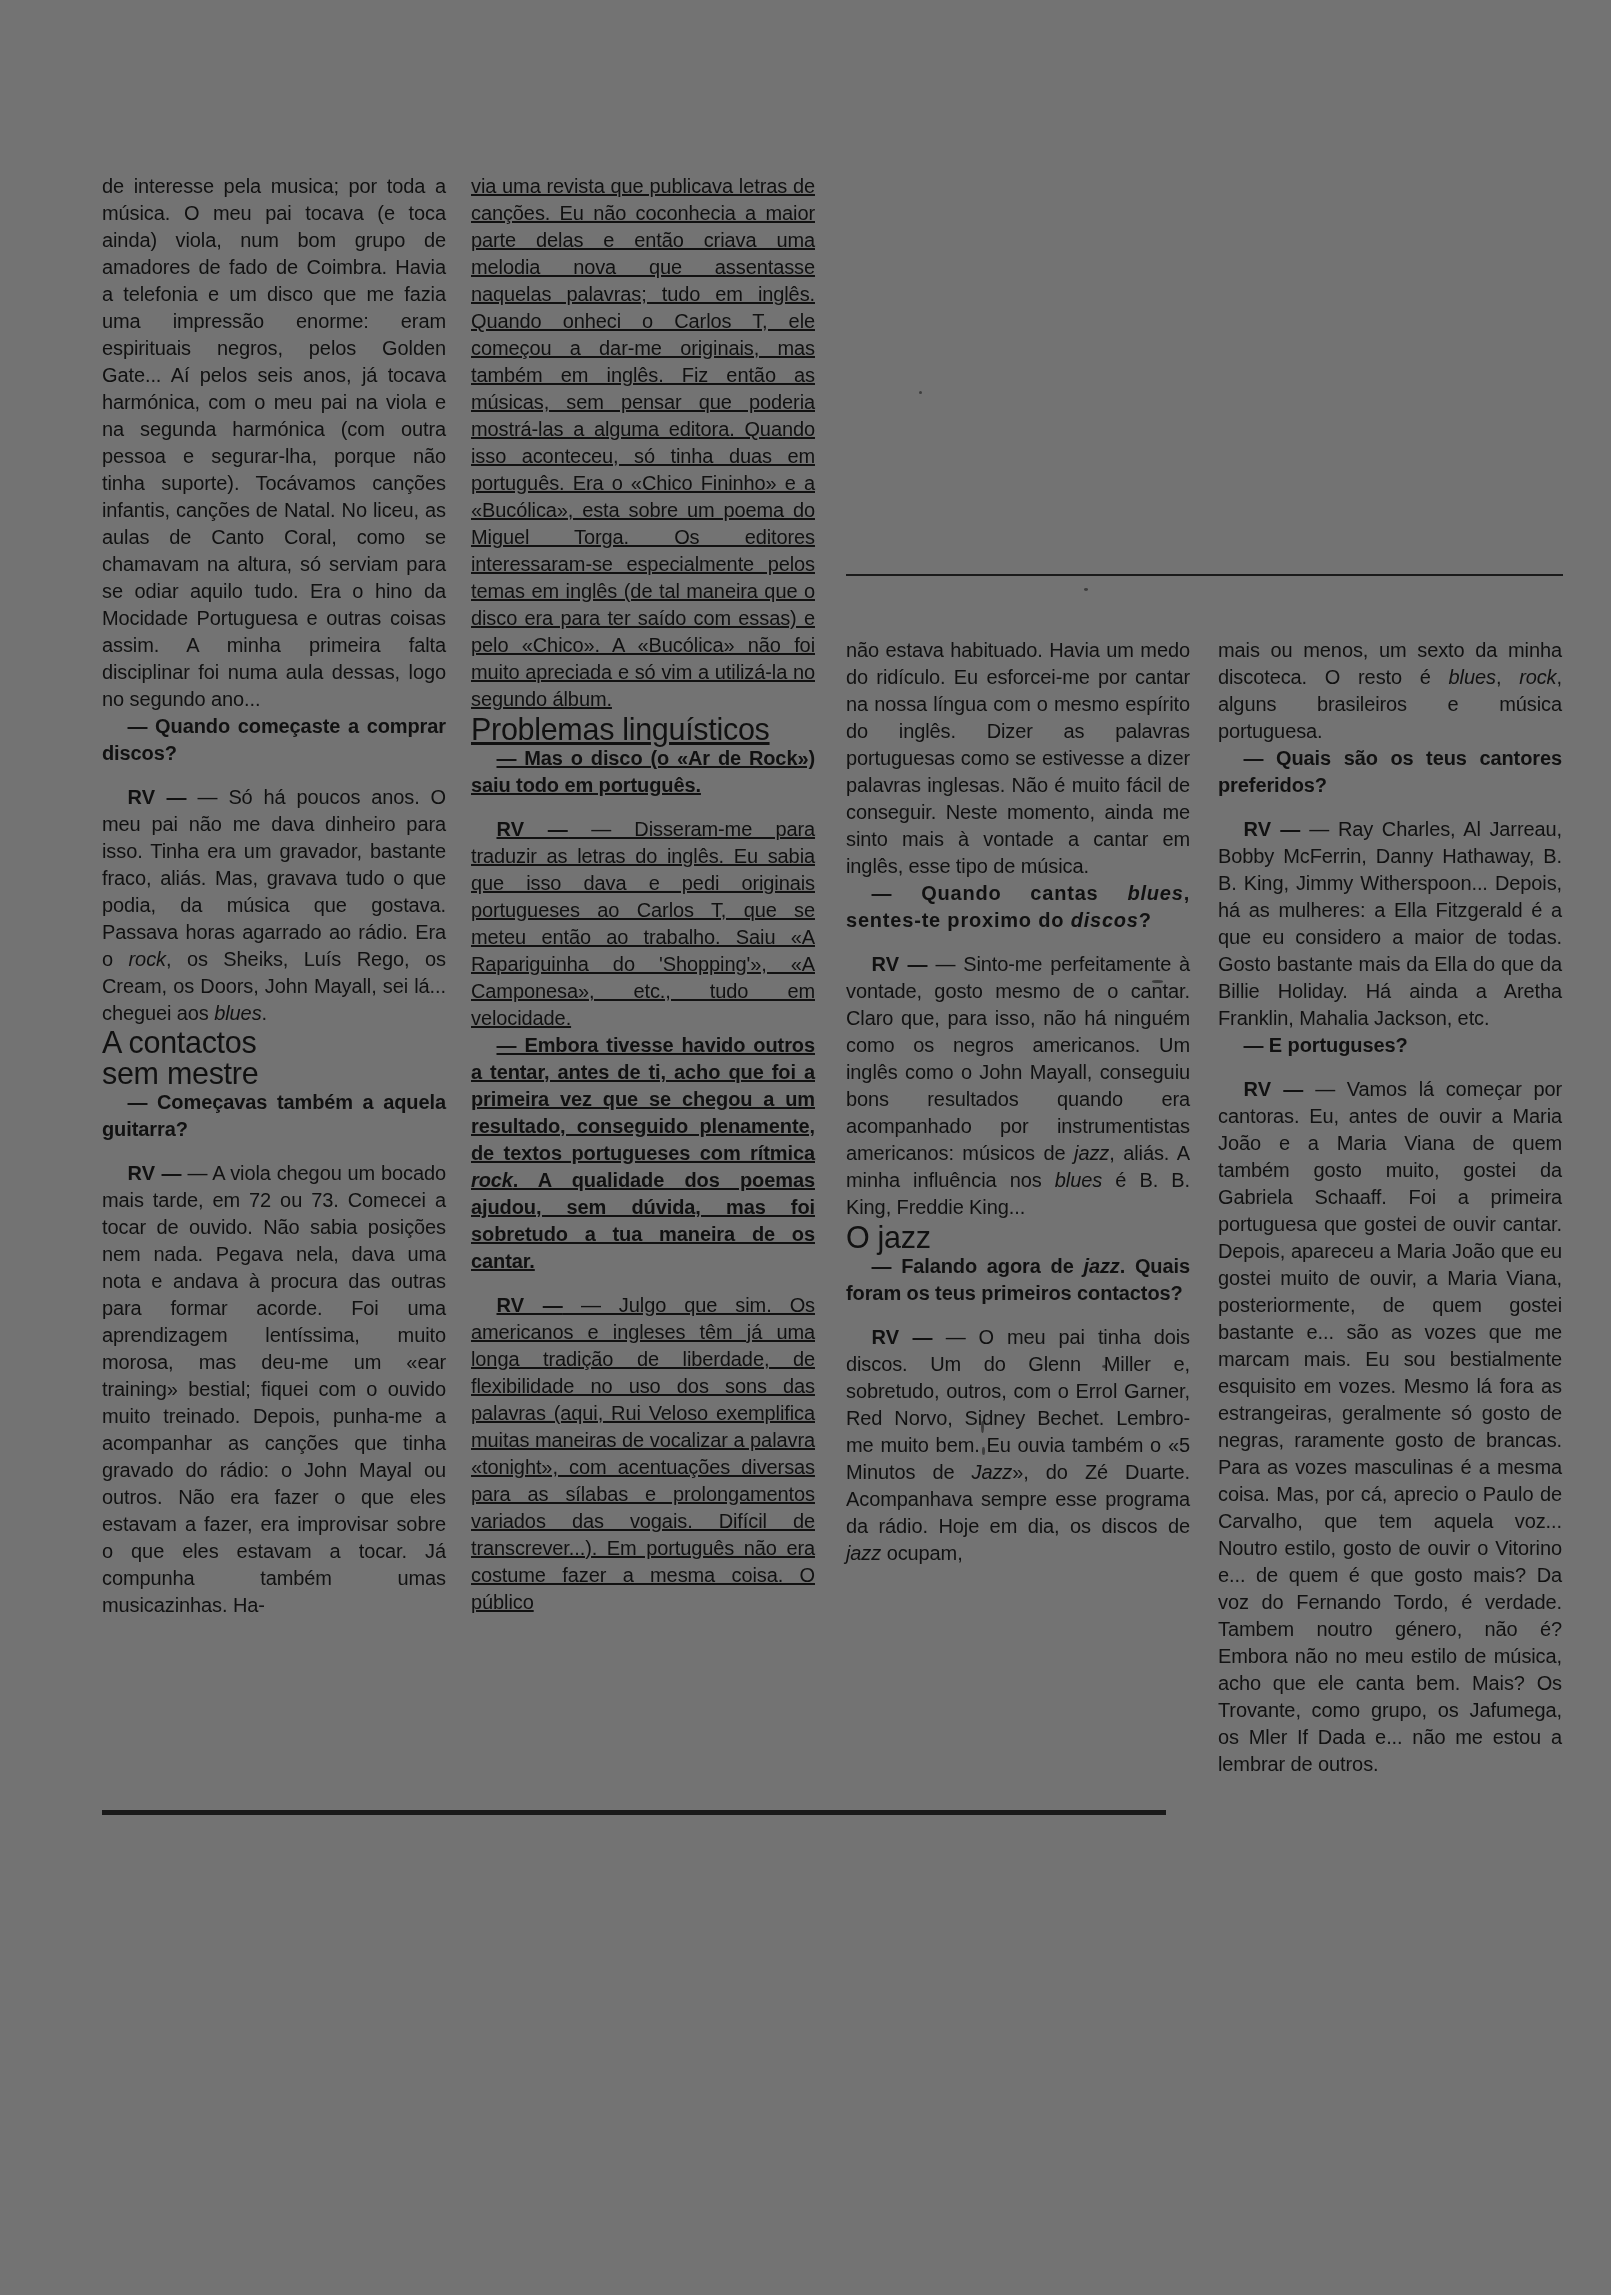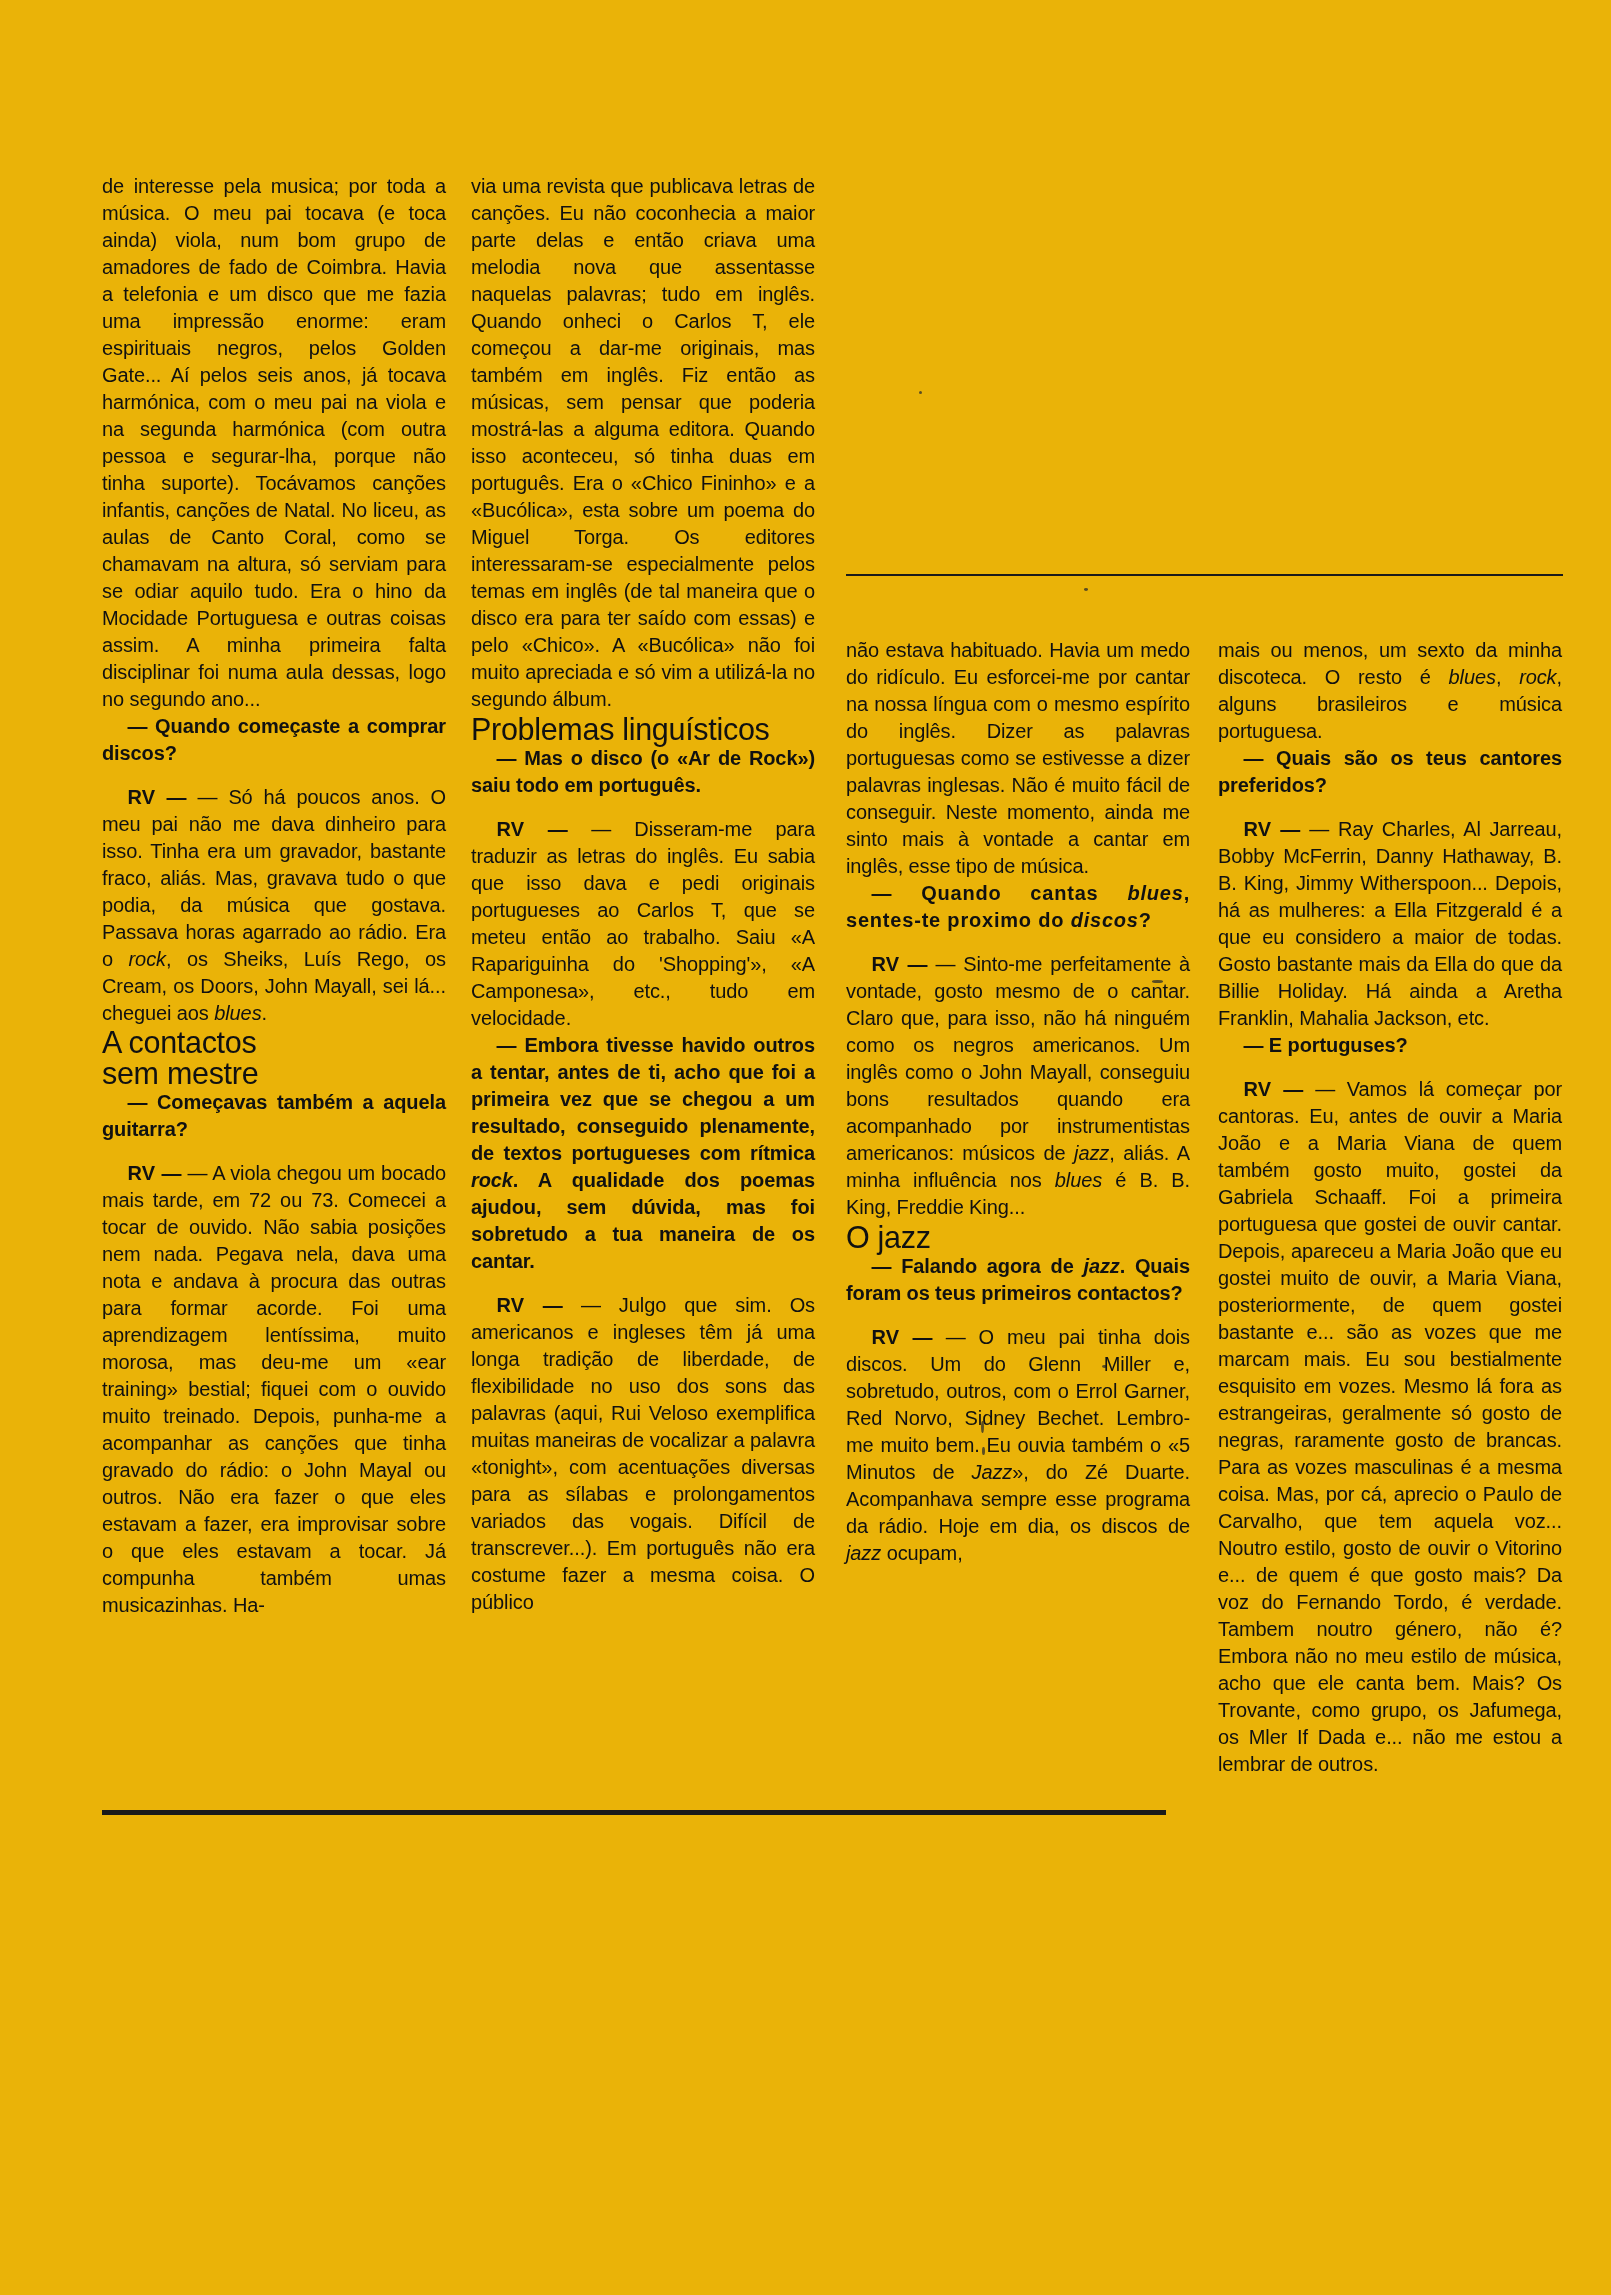--- a/index.html
+++ b/index.html
@@ -9,32 +9,32 @@
     background: #ffffff;
   }
   body {
     font-family: "Liberation Sans", sans-serif;
     color: #111111;
   }
   .page {
     position: relative;
     width: 1612px;
     height: 2295px;
-    background: #eab308;
+    background: #737373;
     overflow: hidden;
   }
   
   .col {
     position: absolute;
     width: 344px;
     text-align: justify;
     text-justify: inter-word;
   }
   #col1 { left: 102px;  top: 173px; }
-  #col2 { left: 471px;  top: 173px; }
+  #col2 { left: 471px;  top: 173px; text-decoration: underline; }
   #col3 { left: 846px; top: 637px; }
   #col4 { left: 1218px; top: 637px; }
 
   
   p.body {
     margin: 0 0 0 0;
     font-size: 20px;
     line-height: 27px;
     letter-spacing: -0.1px;
     word-spacing: 0px;

